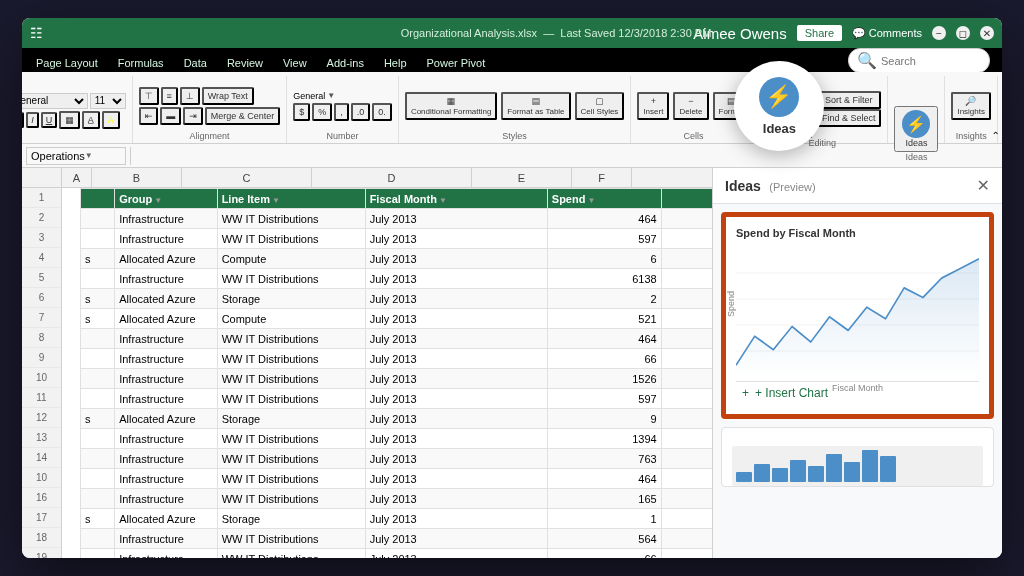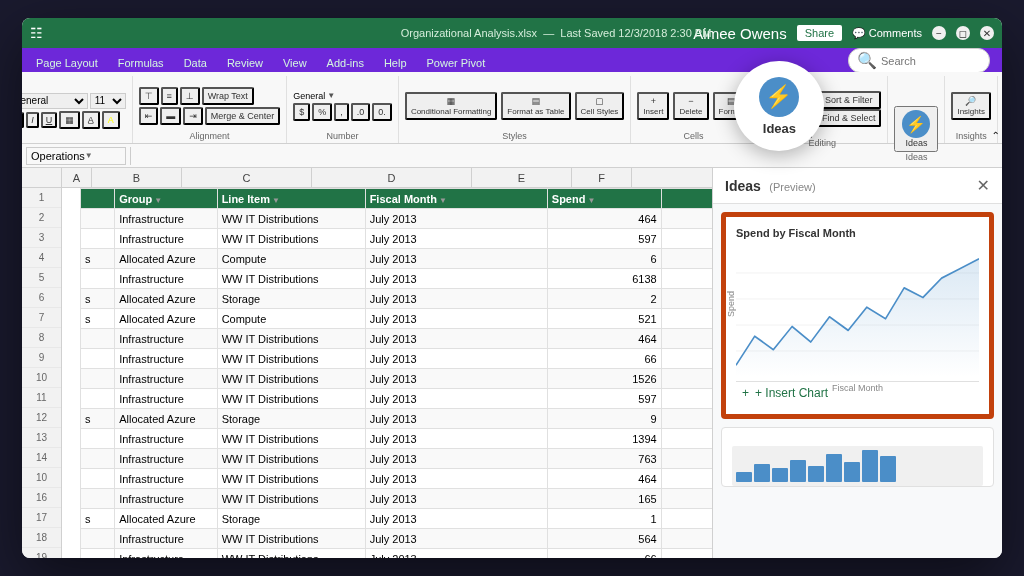--- a/index.html
+++ b/index.html
@@ -83,21 +83,21 @@
     .comments-btn {
       color: white;
       font-size: 11px;
       background: none;
       border: none;
       cursor: pointer;
     }
 
     
     .ribbon-tabs {
-      background: #6d28d9;
+      background: #000000;
       height: 24px;
       display: flex;
       align-items: flex-end;
       padding: 0 4px;
       flex-shrink: 0;
     }
     .ribbon-tab {
       padding: 3px 10px;
       font-size: 11px;
       color: #d4f5e0;

